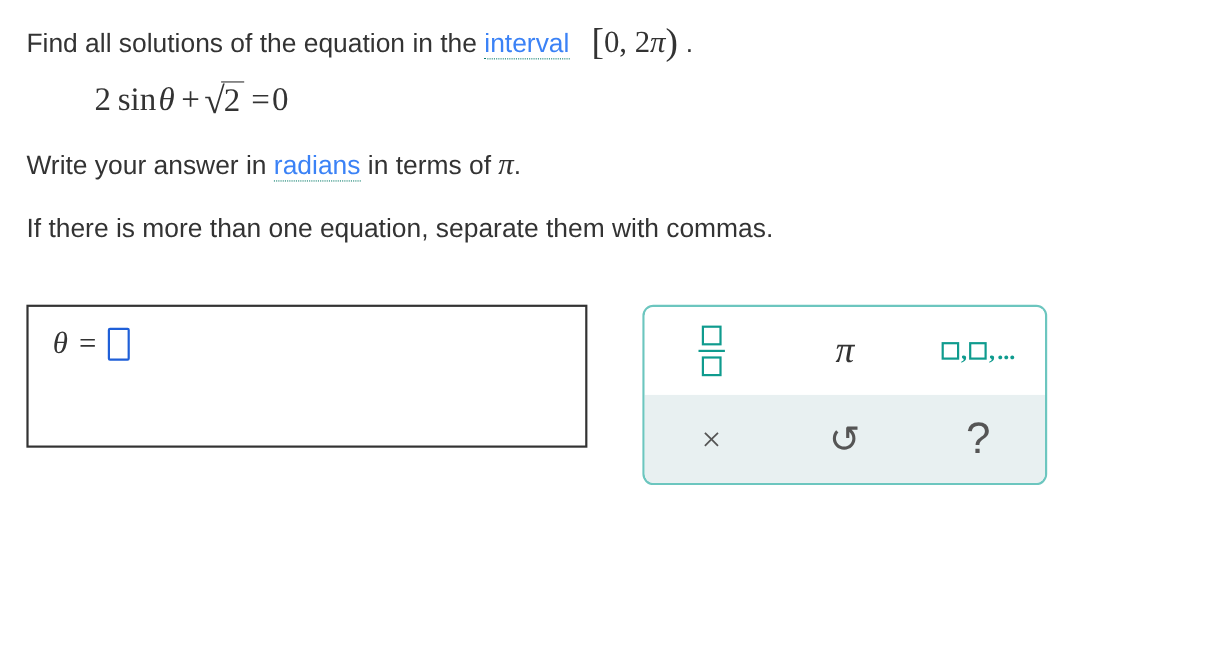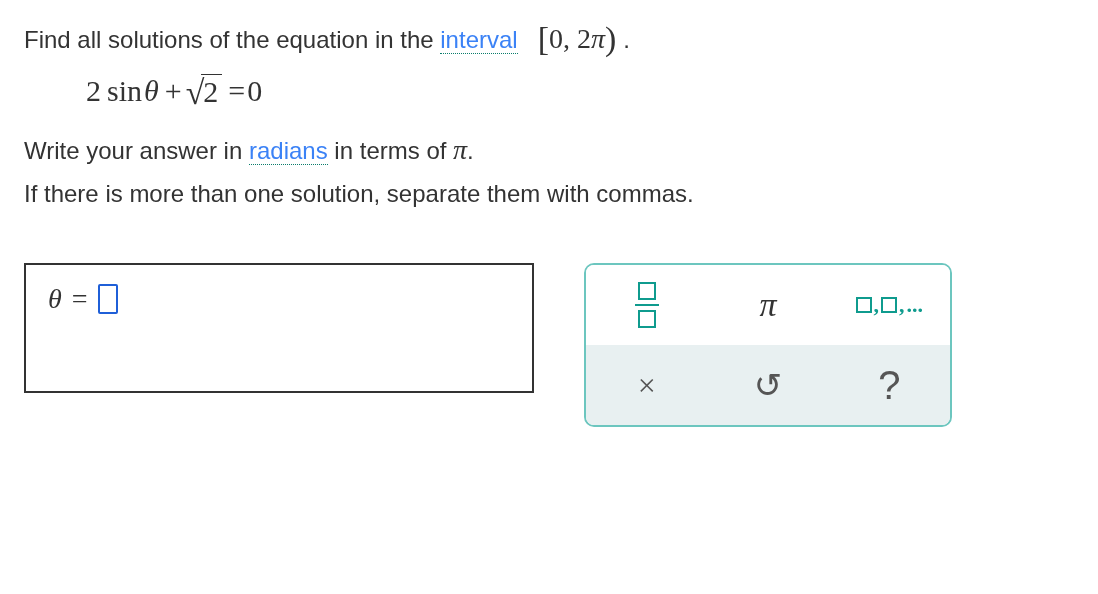--- a/index.html
+++ b/index.html
@@ -42,21 +42,21 @@
       position: relative;
       top: 2px;
     }
     .sqrt-arg {
       border-top: 1.5px solid #333;
       padding: 0 4px 0 2px;
       margin-left: -3px;
       line-height: 1.1;
     }
     .italic { font-style: italic; }
-    .instruction { margin-top: 6px; line-height: 1.45; }
+    .instruction { margin-top: 20px; line-height: 1.45; }
     .answer-region {
       margin-top: 52px;
       display: flex;
       align-items: flex-start;
       gap: 50px;
     }
     .answer-box {
       border: 2px solid #333;
       width: 510px;
       height: 130px;
@@ -182,21 +182,21 @@
   <span style="width:2px;"></span>
   <span>0</span>
 </div>
 
 <div class="instruction">
   <span>Write your answer in </span>
   <span class="term-link">radians</span>
   <span> in terms of </span>
   <span class="math-serif italic">π</span><span>.</span>
 </div>
-<div class="instruction">If there is more than one solution, separate them with commas.</div>
+<div class="instruction">If there is more than one equation, separate them with commas.</div>
 
 <div class="answer-region">
   <div class="answer-box">
     <div class="answer-inline">
       <span class="italic">θ</span>
       <span>=</span>
       <span class="input-slot"></span>
     </div>
   </div>
 

